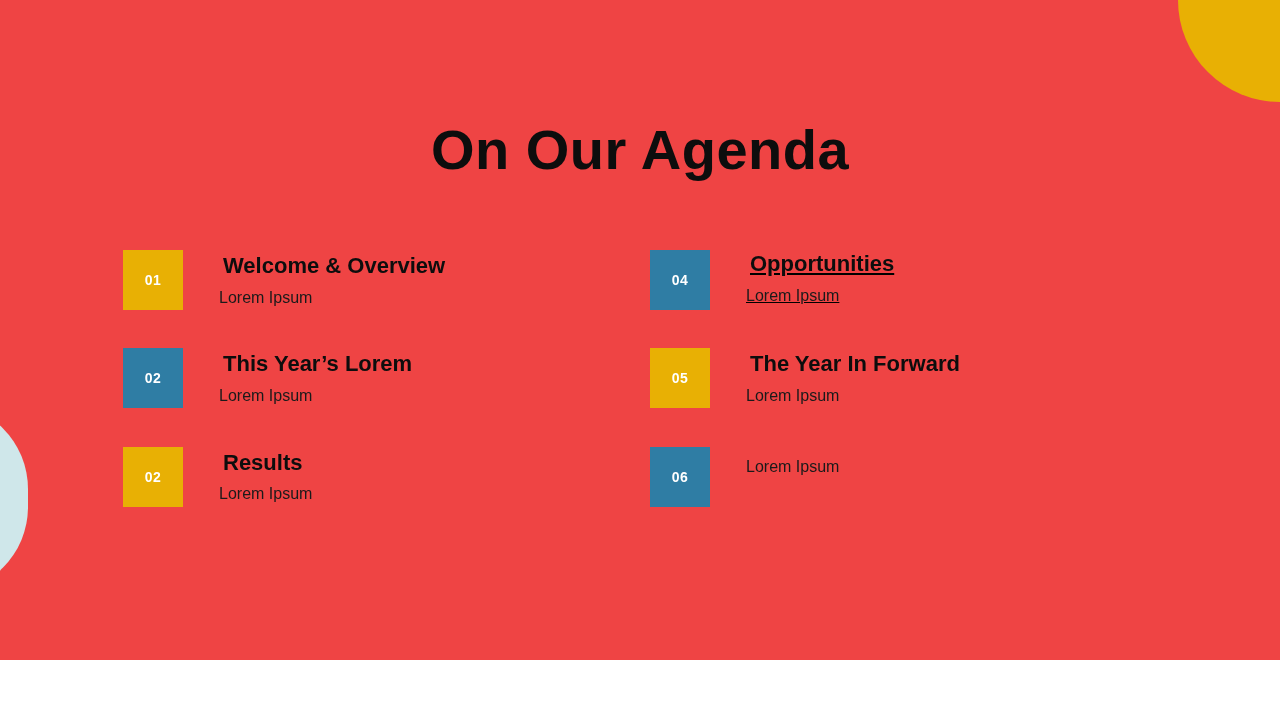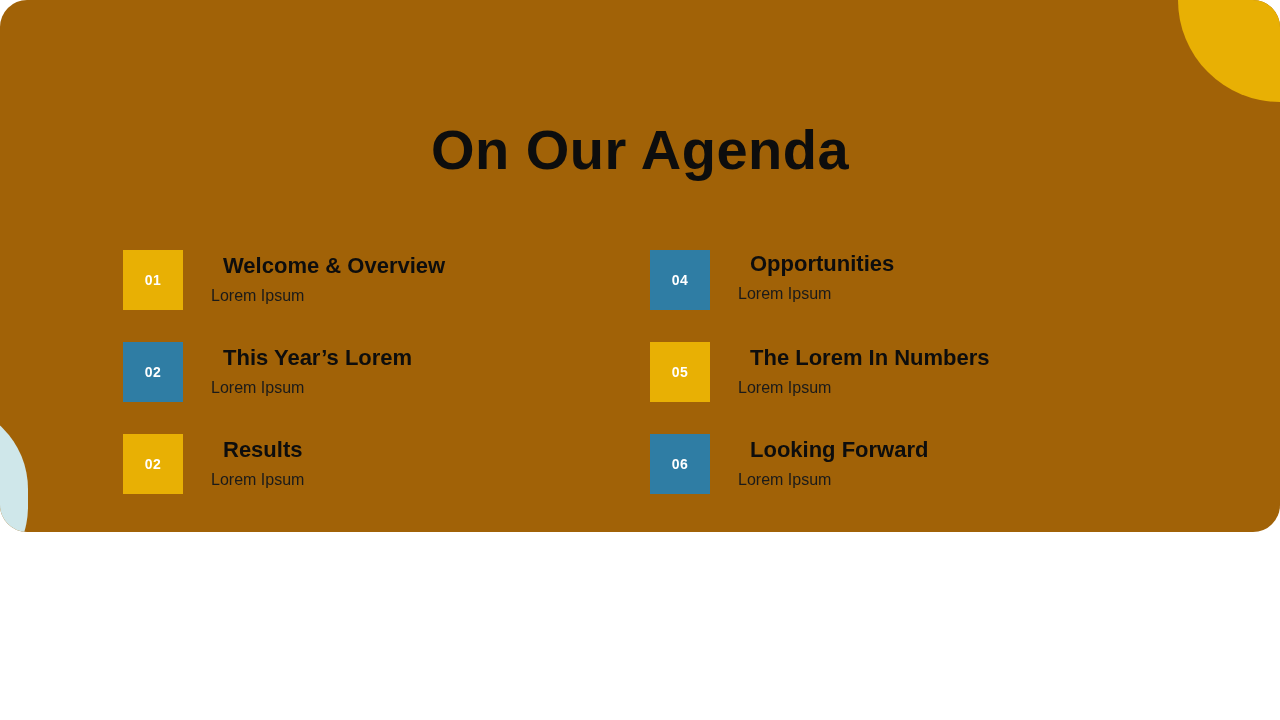--- a/index.html
+++ b/index.html
@@ -8,24 +8,23 @@
   }
   body {
     width: 1280px;
     height: 720px;
     overflow: hidden;
     font-family: "Liberation Sans", sans-serif;
   }
   .slide {
     position: relative;
     width: 1280px;
-    height: 532px;
-    background: #a16207;
+    height: 660px;
+    background: #ef4444;
     overflow: hidden;
-    border-radius: 27px;
   }
   
   .deco-circle-yellow {
     position: absolute;
     top: -102px;
     left: 1178px;
     width: 204px;
     height: 204px;
     border-radius: 50%;
     background: #e8b004;
@@ -90,24 +89,24 @@
     font-weight: bold;
     color: #0d0d0d;
     line-height: 1.25;
     margin: 0 0 6px 12px;
     white-space: nowrap;
   }
   .item-sub {
     font-size: 16px;
     color: #1a1a1a;
     line-height: 1.3;
-    margin: 0;
+    margin: 8px;
   }
   
-  .item.offset-up .item-text { padding-top: 0px; }
+  .item.offset-up .item-text { padding-top: 0px; text-decoration: underline; }
 </style>
 </head>
 <body>
 
 <div class="slide">
 
   <div class="deco-circle-yellow"></div>
   <div class="deco-circle-blue"></div>
 
   <h1 class="title">On Our Agenda</h1>
@@ -134,35 +133,34 @@
       <div class="num-box blue">02</div>
       <div class="item-text">
         <p class="item-title">This Year’s Lorem</p>
         <p class="item-sub">Lorem Ipsum</p>
       </div>
     </div>
 
     <div class="item">
       <div class="num-box yellow">05</div>
       <div class="item-text">
-        <p class="item-title">The Lorem In Numbers</p>
+        <p class="item-title">The Year In Forward</p>
         <p class="item-sub">Lorem Ipsum</p>
       </div>
     </div>
 
     <div class="item">
       <div class="num-box yellow">02</div>
       <div class="item-text">
         <p class="item-title">Results</p>
         <p class="item-sub">Lorem Ipsum</p>
       </div>
     </div>
 
     <div class="item">
       <div class="num-box blue">06</div>
       <div class="item-text">
-        <p class="item-title">Looking Forward</p>
         <p class="item-sub">Lorem Ipsum</p>
       </div>
     </div>
 
   </div>
 </div>
 
 </body></html>

